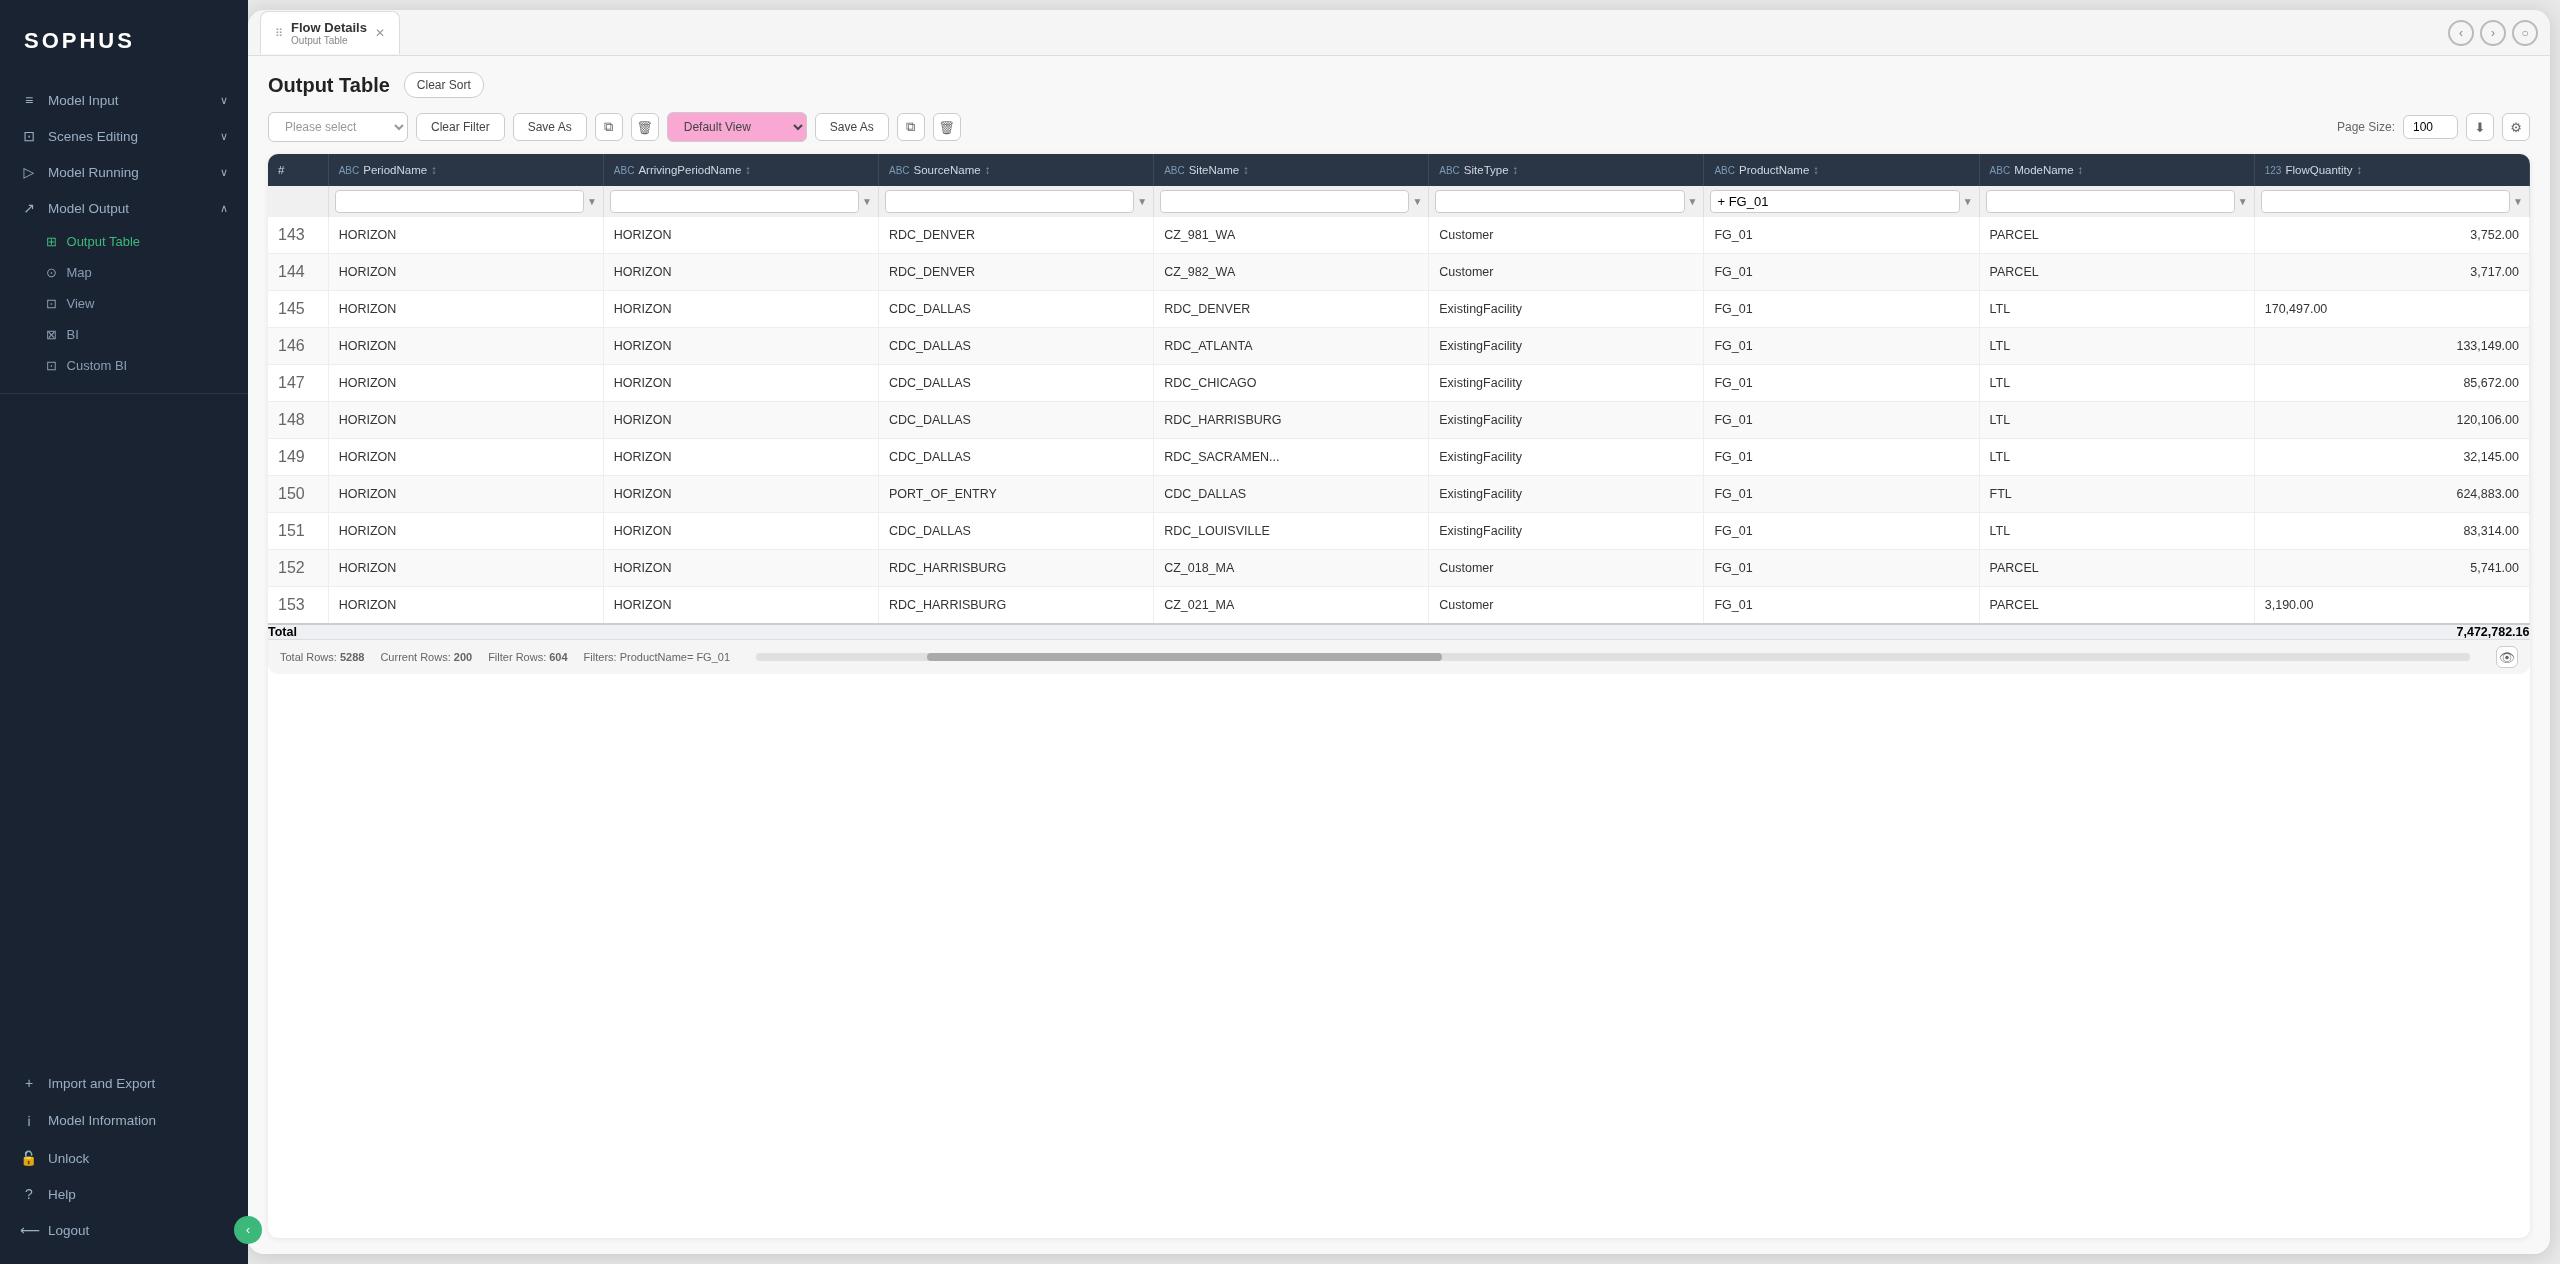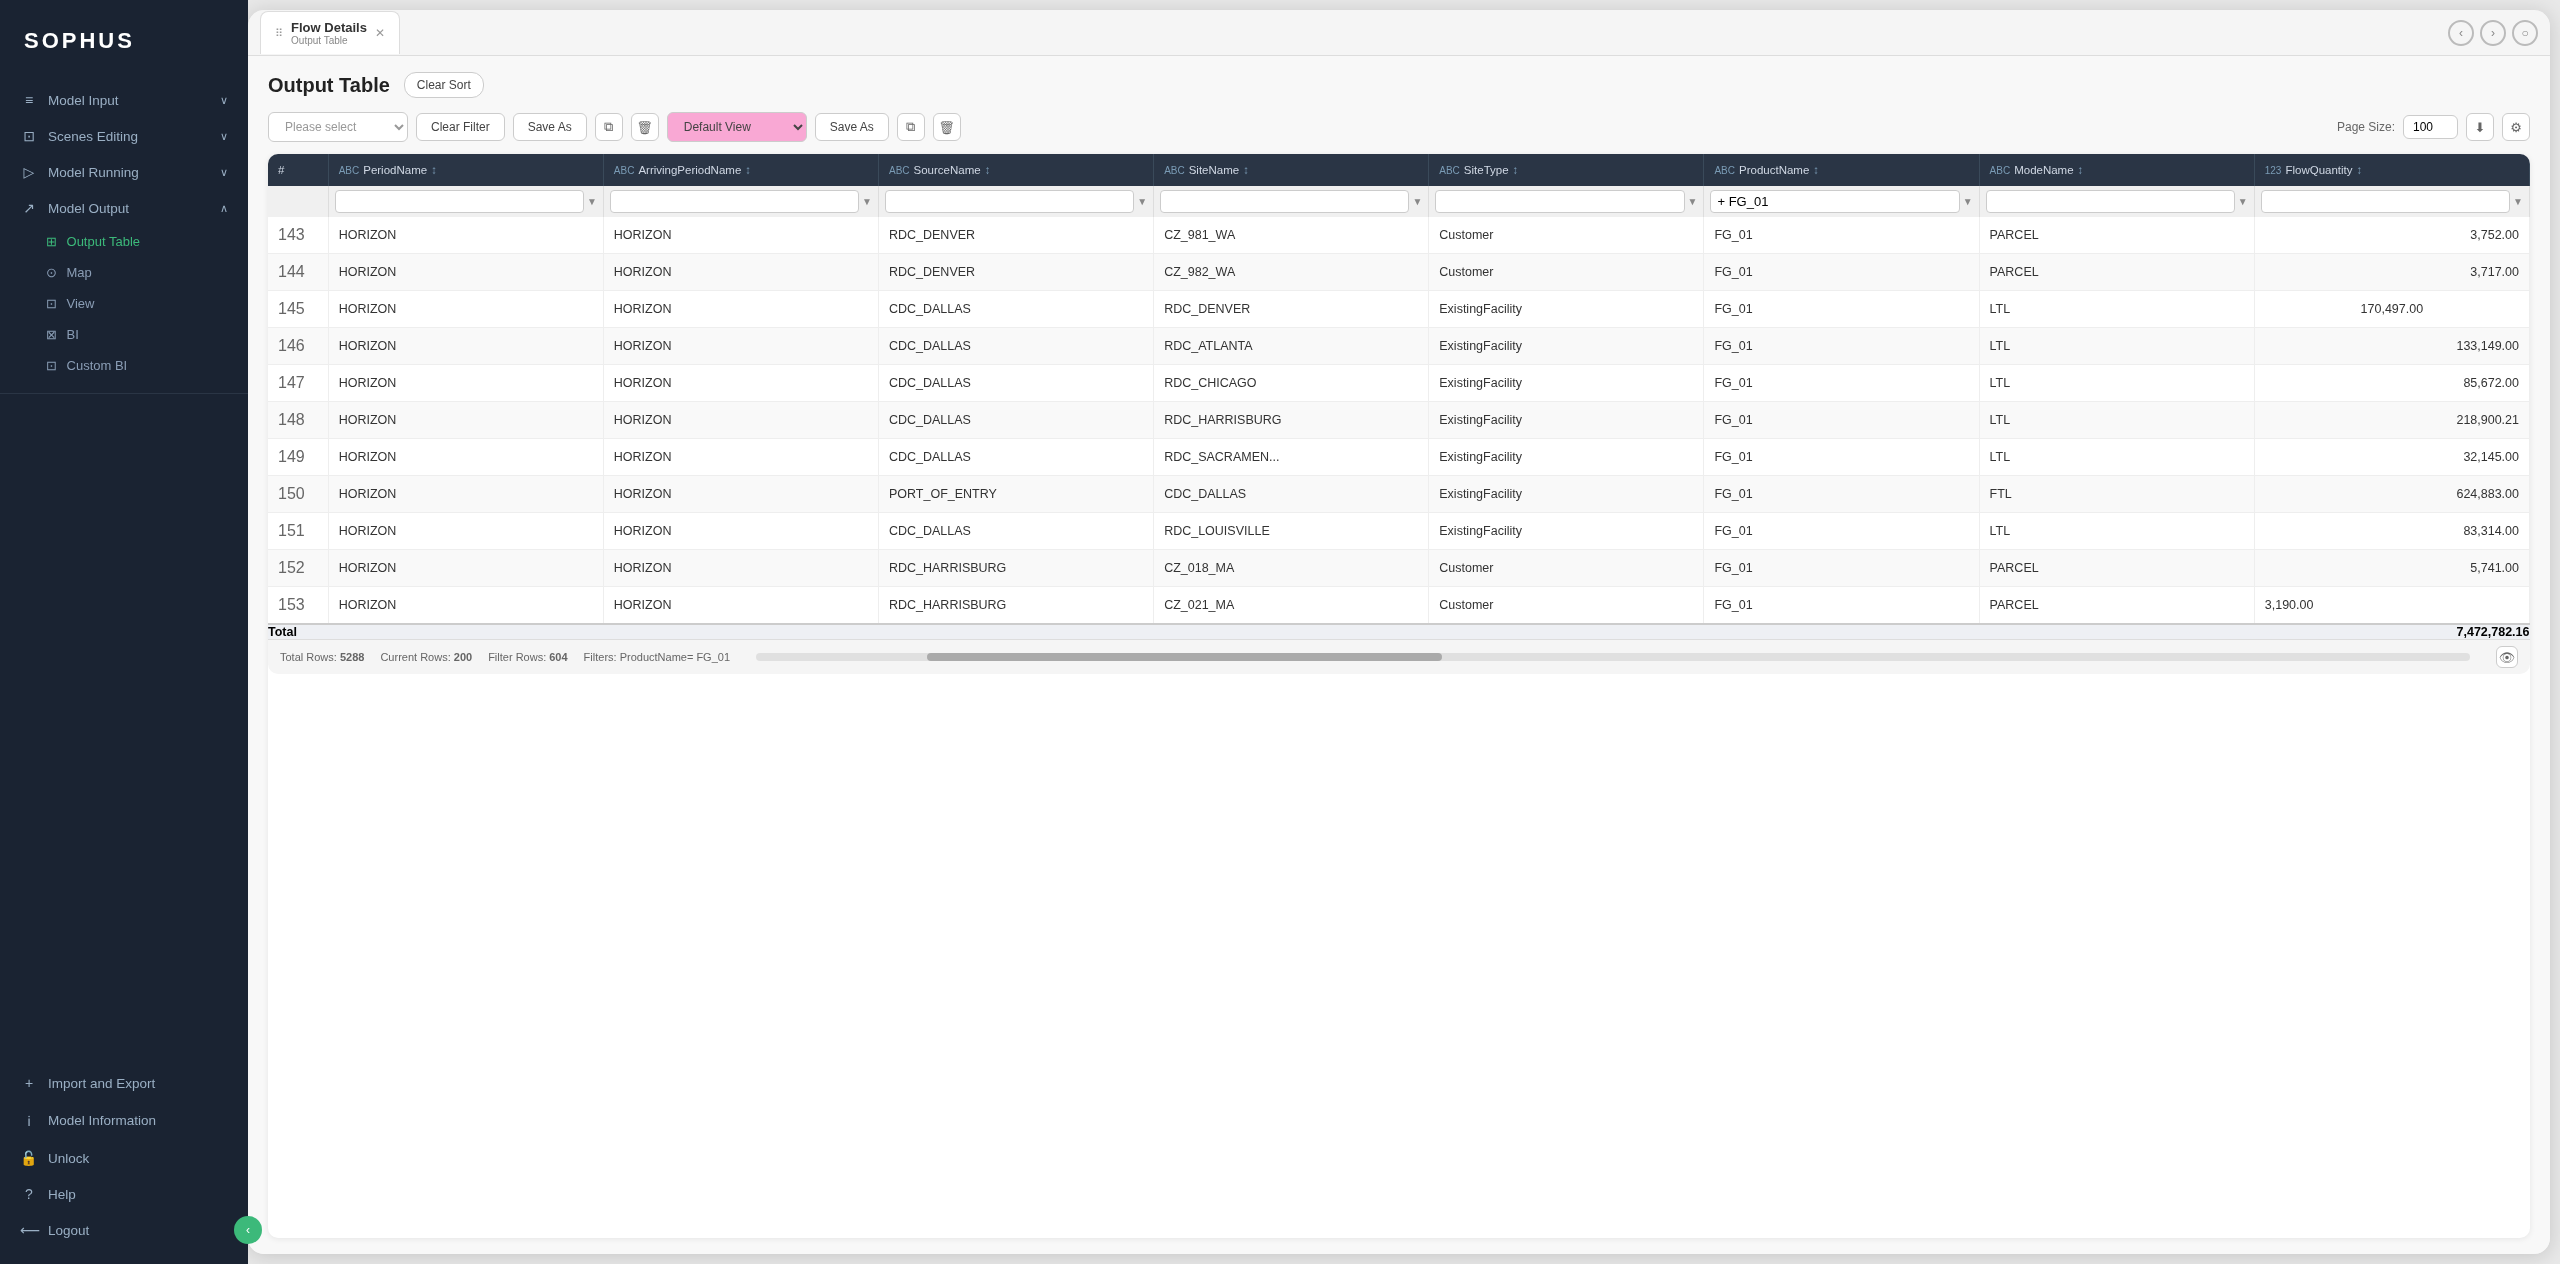--- a/index.html
+++ b/index.html
@@ -581,21 +581,21 @@
     </tr>
             <tr>
       <td>145</td>
       <td>HORIZON</td>
       <td>HORIZON</td>
       <td>CDC_DALLAS</td>
       <td>RDC_DENVER</td>
       <td>ExistingFacility</td>
       <td>FG_01</td>
       <td>LTL</td>
-      <td style="text-align:center">170,497.00</td>
+      <td style="text-align:left">170,497.00</td>
     </tr>
             <tr>
       <td>146</td>
       <td>HORIZON</td>
       <td>HORIZON</td>
       <td>CDC_DALLAS</td>
       <td>RDC_ATLANTA</td>
       <td>ExistingFacility</td>
       <td>FG_01</td>
       <td>LTL</td>
@@ -614,21 +614,21 @@
     </tr>
             <tr>
       <td>148</td>
       <td>HORIZON</td>
       <td>HORIZON</td>
       <td>CDC_DALLAS</td>
       <td>RDC_HARRISBURG</td>
       <td>ExistingFacility</td>
       <td>FG_01</td>
       <td>LTL</td>
-      <td style="text-align:right">218,900.21</td>
+      <td style="text-align:right">120,106.00</td>
     </tr>
             <tr>
       <td>149</td>
       <td>HORIZON</td>
       <td>HORIZON</td>
       <td>CDC_DALLAS</td>
       <td>RDC_SACRAMEN...</td>
       <td>ExistingFacility</td>
       <td>FG_01</td>
       <td>LTL</td>

